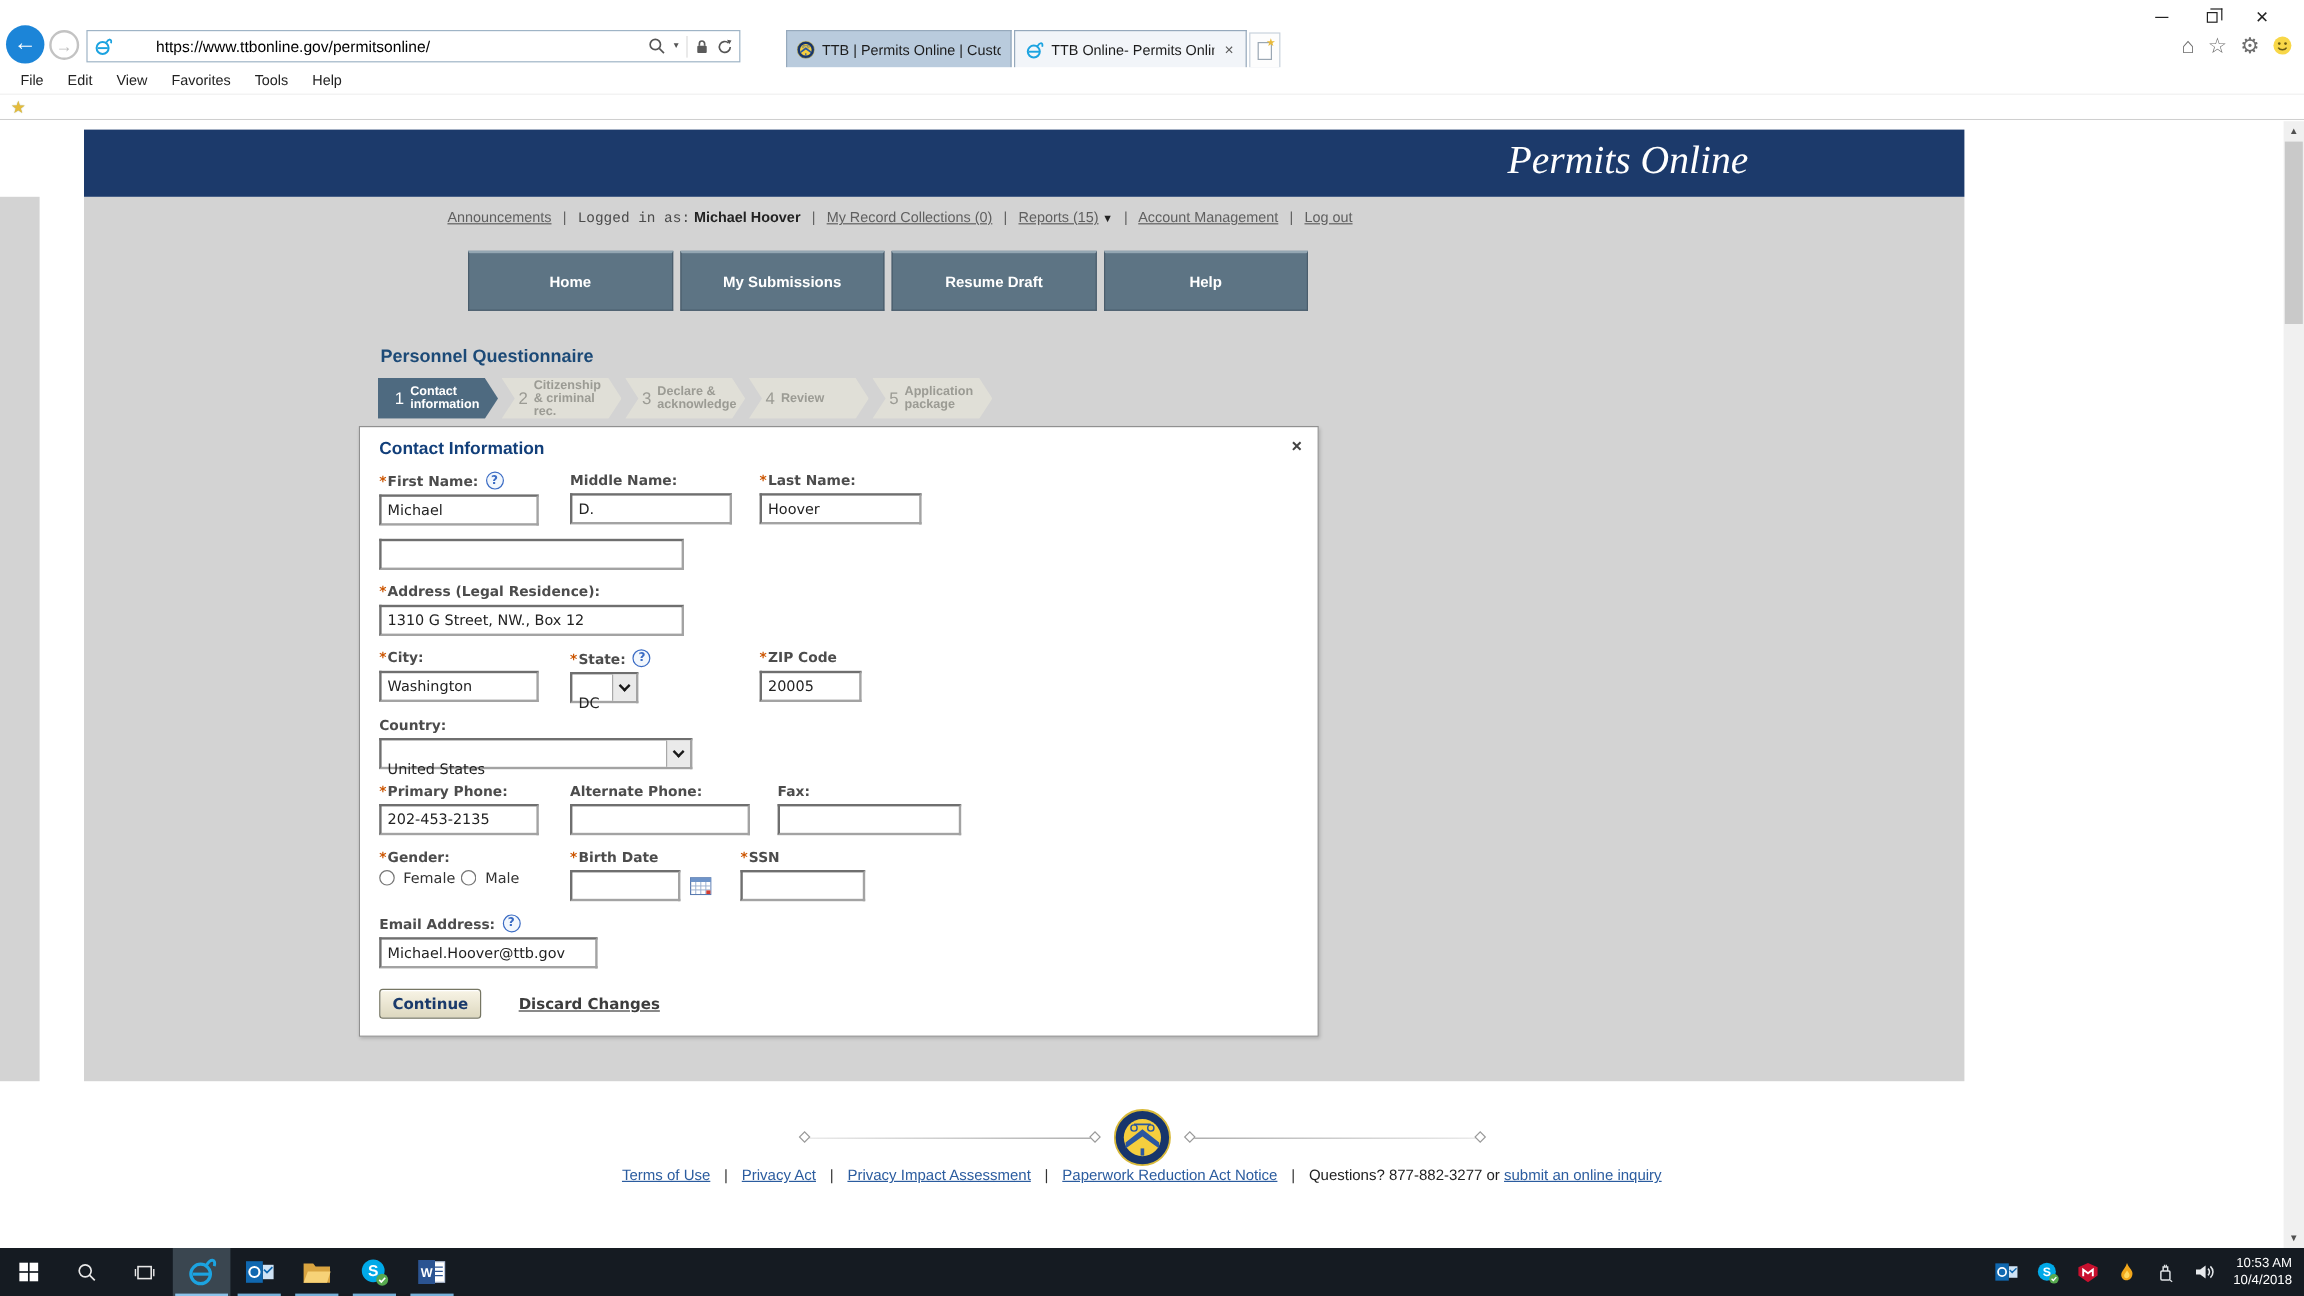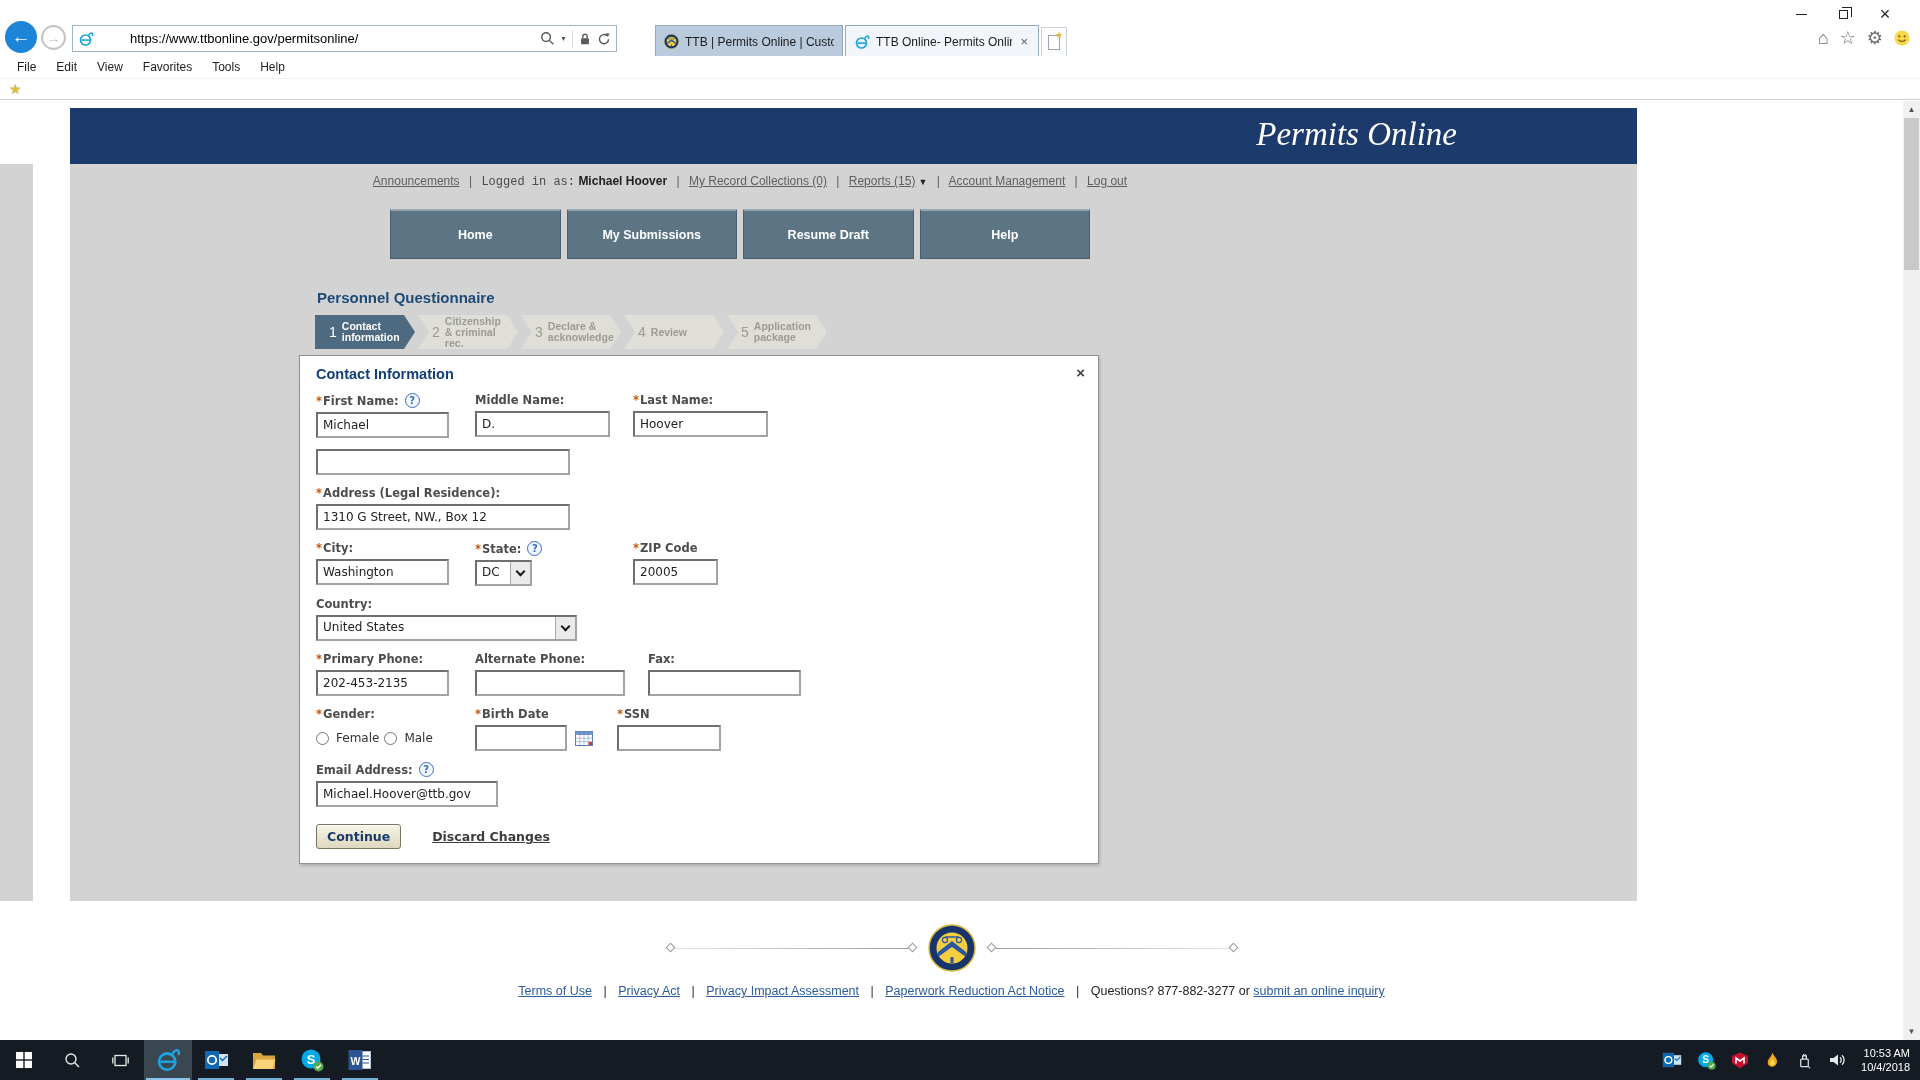--- a/index.html
+++ b/index.html
@@ -87,41 +87,41 @@
   .fcol2 { width:158px; }
   .fcol2p { width:173px; }
   .fcol2g { width:142px; }
   .fcol3 { flex:1; }
   .flabel { font-size:11.5px; font-weight:bold; color:#4c4c4c; margin-bottom:4px; display:flex; align-items:center; }
   .req { color:#cc5500; margin-right:1px; }
   .help { width:15px; height:15px; border-radius:50%; border:1.5px solid #3a6bc4; color:#3a6bc4; background:#f2f7fd; font-size:10px; font-weight:bold; display:inline-flex; align-items:center; justify-content:center; margin-left:6px; }
   .inp { height:26px; border:2px solid; border-color:#6f6f6f #a3a3a3 #a3a3a3 #6f6f6f; font-family:"DejaVu Sans",sans-serif; font-size:12px; padding:2px 5px; color:#222; background:#fff; }
   .w133{width:133px}.w135{width:135px}.w293{width:254px}.w85{width:85px}.w150{width:150px}.w153{width:153px}.w92{width:92px}.w104{width:104px}.w182{width:182px}
   .sel { display:flex; background:#fff; border:2px solid; border-color:#6f6f6f #a3a3a3 #a3a3a3 #6f6f6f; height:26px; }
-  .sel .txt { flex:1; font-size:12px; padding:3px 5px; color:#222; white-space:nowrap; overflow:hidden; }
+  .sel .txt { flex:1; font-size:12px; padding:17px 5px; color:#222; white-space:nowrap; overflow:hidden; }
   .sel .btn { width:20px; background:#eaeaea; border-left:1px solid #a8a8a8; display:flex; align-items:center; justify-content:center; }
   .chev { width:7px; height:7px; border-right:2px solid #1a1a1a; border-bottom:2px solid #1a1a1a; transform:rotate(45deg); margin-top:-4px; }
   .w57{width:57px}.w261{width:261px}
-  .radio-row { display:flex; align-items:center; gap:5px; height:26px; font-size:12px; color:#333; }
+  .radio-row { display:flex; align-items:flex-start; gap:5px; height:26px; font-size:12px; color:#333; }
   .radio-row input[type=radio]{ width:13px; height:13px; margin-right:2px; }
   .bd-wrap { display:flex; align-items:center; gap:8px; }
   .btn-row { display:flex; align-items:center; margin-top:17px; gap:31px; }
   .btn-continue { background:linear-gradient(#f8f4e6,#ddd8bf); border:1px solid #767663; border-radius:3px; box-shadow:inset 0 1px 0 #fff; color:#1a3a6b; font-weight:bold; font-size:12.5px; padding:4px 10px; font-family:"DejaVu Sans",sans-serif; }
   .lnk-discard { font-size:12.5px; font-weight:bold; color:#3d3d3d; text-decoration:underline; }
 
   
   .page-footer { position:absolute; top:823px; left:0; width:1903px; text-align:center; }
   .flourish { display:flex; align-items:center; justify-content:center; gap:14px; }
   .fl-line { width:245px; height:1px; background:linear-gradient(90deg,#e6e6e6,#9a9a9a); position:relative; }
   .fl-line.rev { background:linear-gradient(90deg,#9a9a9a,#e6e6e6); }
   .fl-line .dia { position:absolute; top:-4px; width:7px; height:7px; border:1px solid #9a9a9a; background:#fff; transform:rotate(45deg); }
   .fl-line .dia.in { right:-2px; } .fl-line .dia.out { left:-2px; }
   .fl-line.rev .dia.in { left:-2px; right:auto; } .fl-line.rev .dia.out { right:-2px; left:auto; }
   .seal-footer { width:48px; height:48px; }
-  .footer-links { margin-top:12px; font-size:12.5px; color:#222; }
+  .footer-links { font-size:12.5px; color:#222; }
   .footer-links a { color:#2b5c9f; text-decoration:underline; }
   .footer-links .fsep { margin:0 8px; color:#333; }
 
   
   .scrollbar { position:absolute; top:101px; right:0; width:17px; height:939px; background:#f0f0f0; }
   .sb-arrow { position:absolute; left:0; width:17px; height:17px; display:flex; align-items:center; justify-content:center; font-size:8px; color:#505050; }
   .sb-up { top:0; } .sb-down { bottom:0; }
   .sb-thumb { position:absolute; top:17px; left:1px; width:15px; height:152px; background:#c9c9c9; }
 
   

